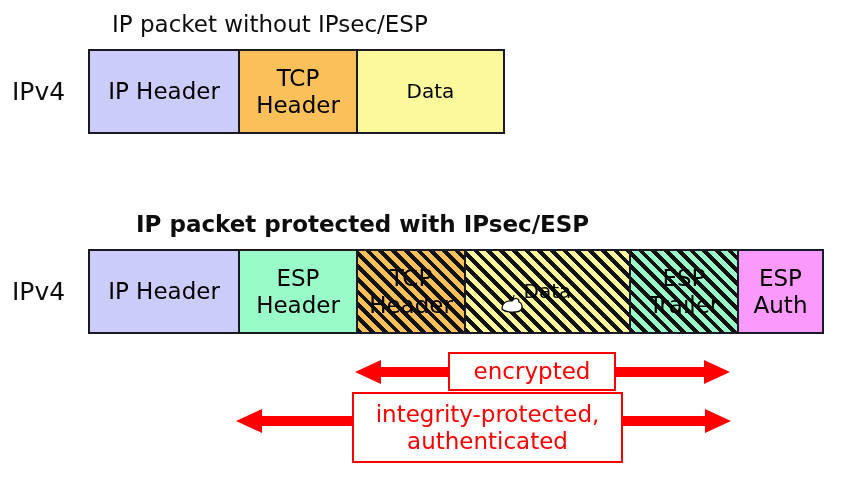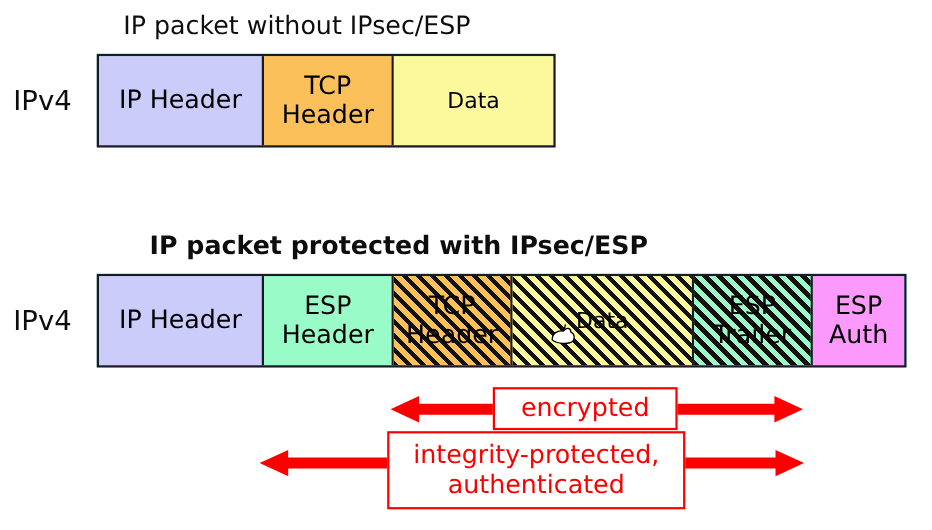--- a/index.html
+++ b/index.html
@@ -46,21 +46,21 @@
   }
   #ipv4-label-1 { left: 12px; top: 77px; }
   #ipv4-label-2 { left: 12px; top: 277px; }
 
   
   .packet-row {
     position: absolute;
     display: flex;
     box-sizing: border-box;
     border: 2px solid #1a1a24;
-    background: #14b8a6;
+    background: #14532d;
   }
   #packet-row-plain { left: 88px; top: 49px; width: 417px; height: 85px; }
   #packet-row-esp   { left: 88px; top: 249px; width: 736px; height: 85px; }
 
   .field {
     position: relative;
     box-sizing: border-box;
     border-right: 2px solid #1a1a24;
     display: flex;
     align-items: center;

